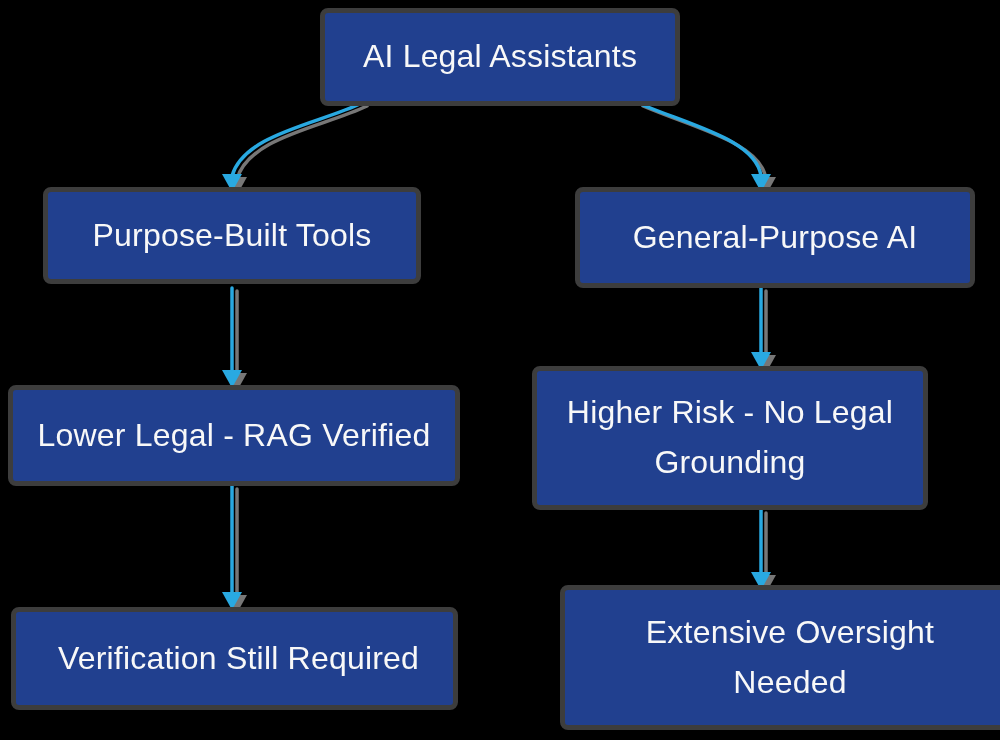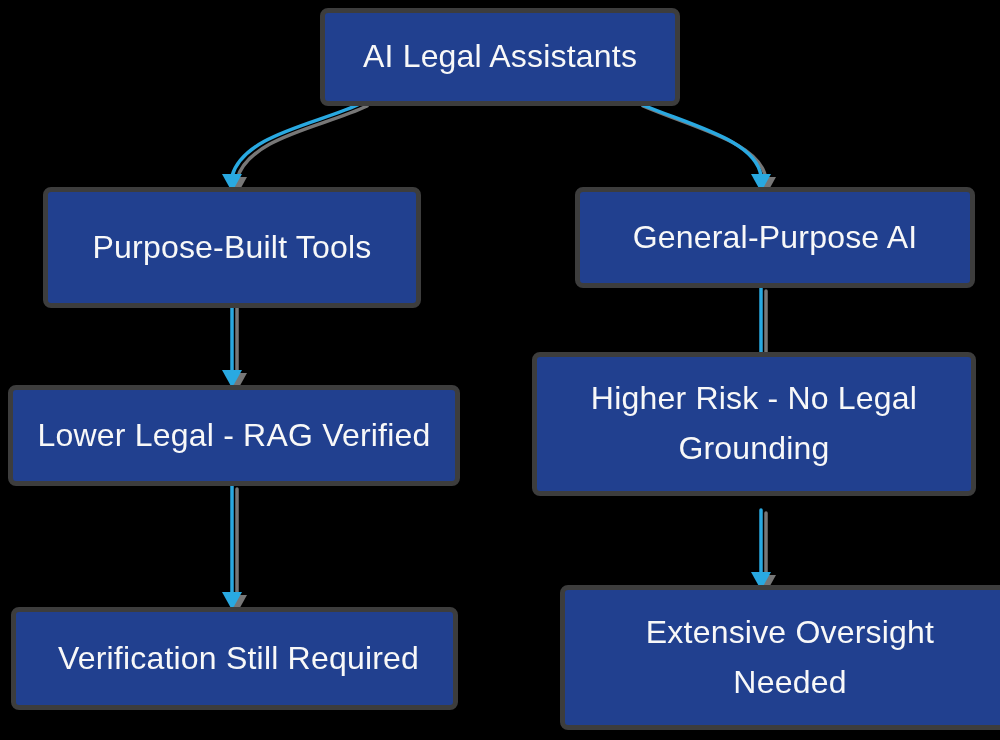--- a/index.html
+++ b/index.html
@@ -33,24 +33,24 @@
     align-items: center;
     justify-content: center;
     text-align: center;
     font-size: 32px;
     font-weight: 400;
     line-height: 1.55;
     white-space: pre-line;
     letter-spacing: 0.2px;
   }
   .n-root         { left: 320px; top: 8px;   width: 360px; height: 98px;  }
-  .n-purpose      { left: 43px;  top: 187px; width: 378px; height: 121px; }
+  .n-purpose      { left: 43px;  top: 187px; width: 378px; height: 97px; }
   .n-general      { left: 575px; top: 187px; width: 400px; height: 101px; }
   .n-lower        { left: 8px;   top: 385px; width: 452px; height: 101px; }
-  .n-higher       { left: 532px; top: 352px; width: 444px; height: 144px; }
+  .n-higher       { left: 532px; top: 366px; width: 396px; height: 144px; }
   .n-verification { left: 11px;  top: 607px; width: 447px; height: 103px; padding-left: 8px; }
   .n-oversight    { left: 560px; top: 585px; width: 460px; height: 145px; }
 </style>
 </head>
 <body>
 
 <div class="canvas">
 
   <svg class="connectors" viewBox="0 0 1000 740" xmlns="http://www.w3.org/2000/svg">
 

